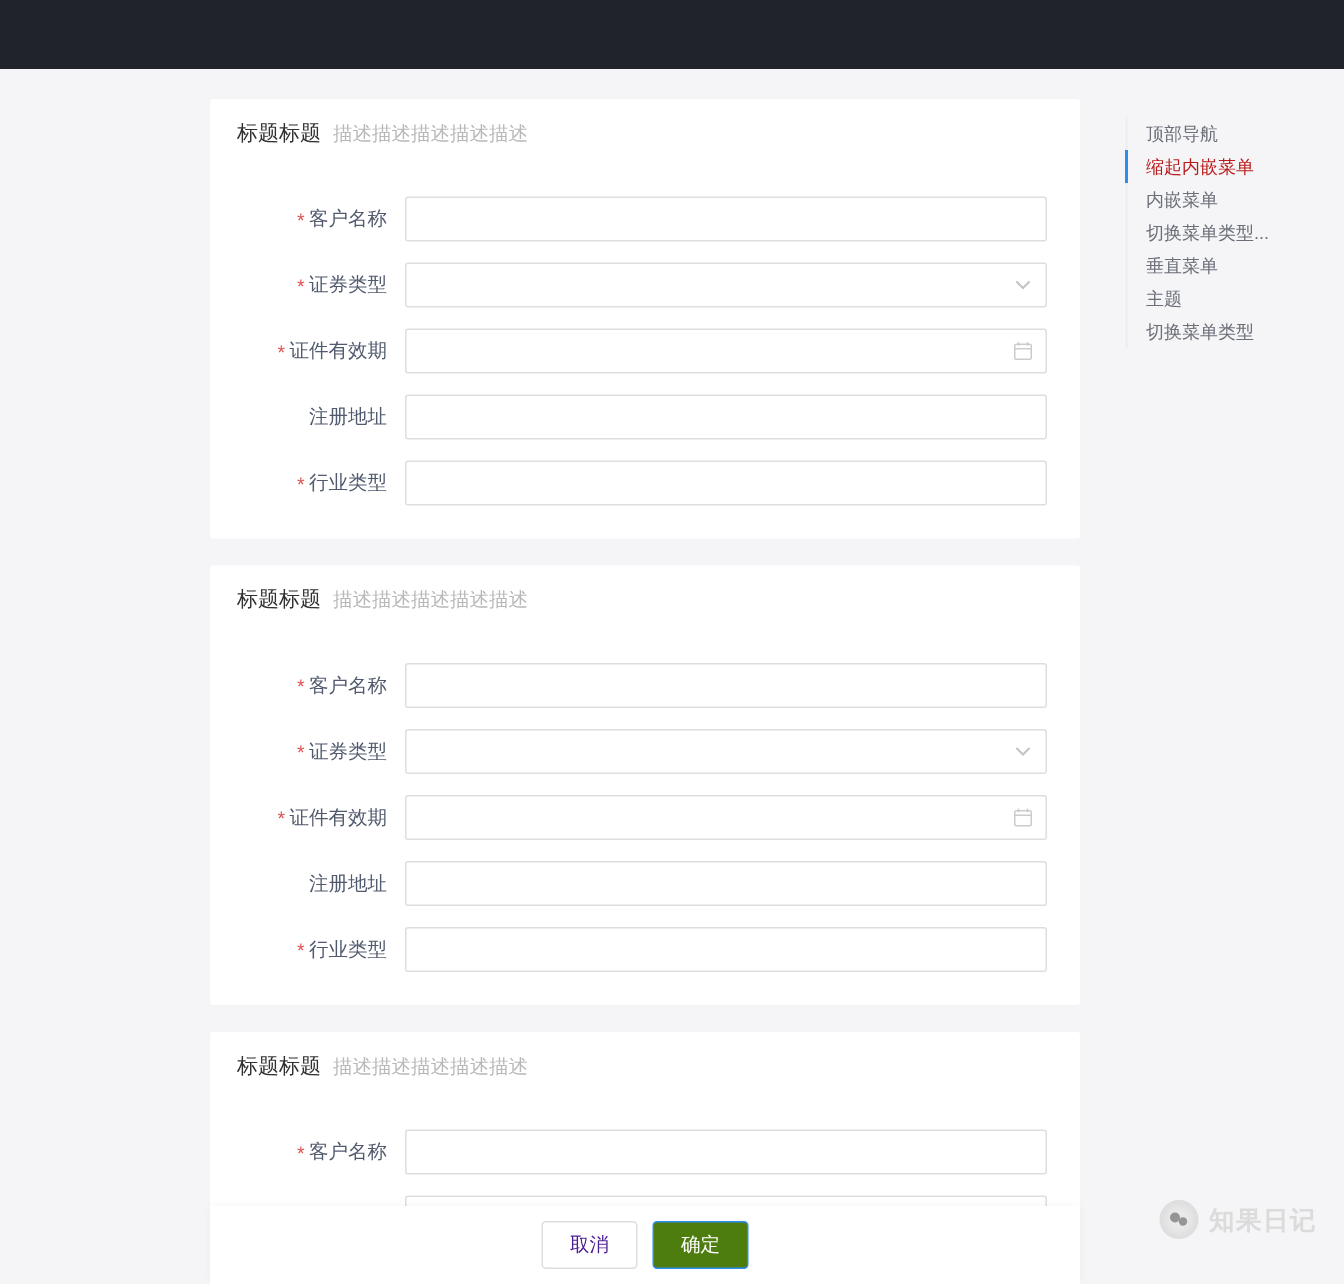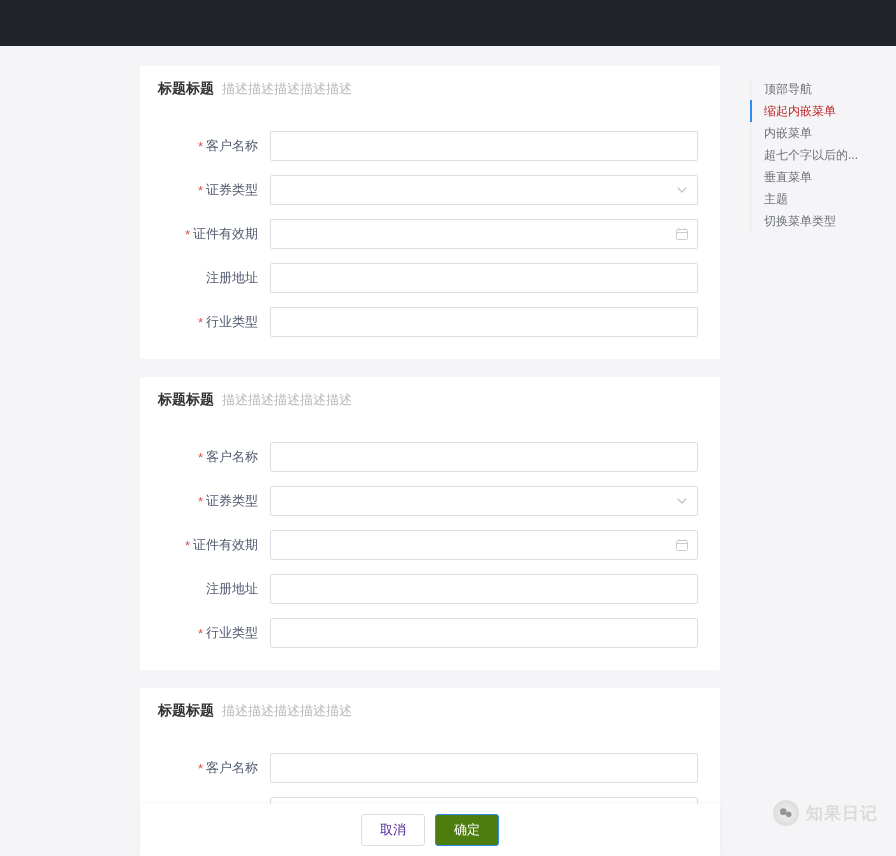--- a/index.html
+++ b/index.html
@@ -36,21 +36,21 @@
     }
     .card-header {
       padding: 14px 18px;
       display: flex;
       align-items: center;
       gap: 8px;
       border-bottom: 1px solid transparent;
     }
     .card-title {
       font-size: 14px;
-      font-weight: 700;
+      font-weight: 400;
       color: #303133;
     }
     .card-desc {
       font-size: 13px;
       color: #b8b8b8;
       font-family: Liberation Serif, serif;
     }
     .card-body {
       padding: 18px 22px 22px;
     }
@@ -353,21 +353,21 @@
               </span>
             </div>
           </div>
         </div>
       </div>
     </div>
   <div class="anchor-nav" id="anchor-nav">
       <div class="anchor-item">顶部导航</div>
       <div class="anchor-item active">缩起内嵌菜单</div>
       <div class="anchor-item">内嵌菜单</div>
-      <div class="anchor-item">超七个字以后的...</div>
+      <div class="anchor-item">切换菜单类型...</div>
       <div class="anchor-item">垂直菜单</div>
       <div class="anchor-item">主题</div>
       <div class="anchor-item">切换菜单类型</div>
     </div>
 </div>
 
 <div class="footer-bar">
   <button class="btn">取消</button>
   <button class="btn primary">确定</button>
 </div>

